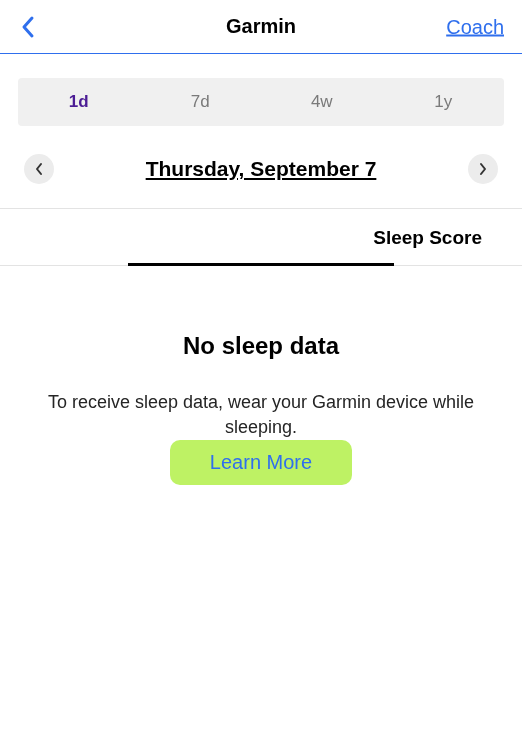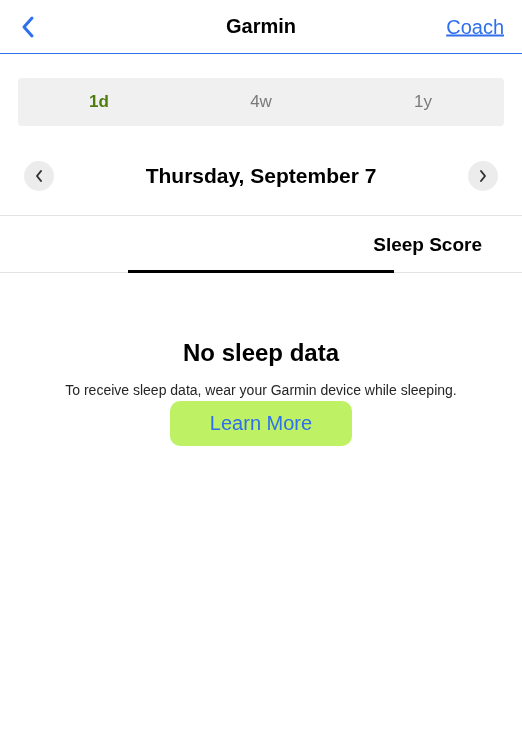--- a/index.html
+++ b/index.html
@@ -63,30 +63,31 @@
     }
     .seg-item {
       flex: 1;
       text-align: center;
       font-size: 17px;
       color: #7a7a7a;
       cursor: pointer;
       font-weight: 500;
     }
     .seg-item.active {
-      color: #4d7c0f;
+      color: #4c1d95;
       font-weight: 700;
     }
     .date-row {
-      margin-top: 35px;
+      margin-top: 28px;
       display: flex;
       align-items: center;
       justify-content: space-between;
       padding: 0 24px 24px 24px;
       border-bottom: 1px solid #e3e3e3;
+      text-decoration: underline;
     }
     .nav-circle {
       width: 30px;
       height: 30px;
       border-radius: 50%;
       background: #ececec;
       display: flex;
       align-items: center;
       justify-content: center;
       cursor: pointer;
@@ -153,22 +154,22 @@
     .zzz .z1 { font-size: 36px; vertical-align: baseline; }
     .zzz .z2 { font-size: 30px; vertical-align: 6px; }
     .zzz .z3 { font-size: 22px; vertical-align: 2px; }
     .empty-title {
       margin-top: 28px;
       font-size: 24px;
       font-weight: 700;
       color: #000;
     }
     .empty-body {
-      margin-top: 14px;
-      font-size: 14px;
+      margin-top: 30px;
+      font-size: 18px;
       color: #252525;
       text-align: center;
       line-height: 1.4;
       padding: 0 40px;
     }
     .cta {
       background: #bef264;
       color: #2f6fed;
       font-size: 20px;
       font-weight: 500;
@@ -186,20 +187,21 @@
     <svg width="16" height="24" viewBox="0 0 16 24">
       <polyline points="12,3 4,12 12,21" fill="none" stroke="#2f6fed" stroke-width="3" stroke-linecap="round" stroke-linejoin="round"></polyline>
     </svg>
   </div>
   <div class="header-title">Garmin</div>
   <a class="help-link">Coach</a>
 </div>
 
 <div class="segmented">
   <div class="seg-item active">1d</div>
+  <div class="seg-item">7d</div>
   <div class="seg-item">4w</div>
   <div class="seg-item">1y</div>
 </div>
 
 <div class="date-row">
   <div class="nav-circle">
     <svg width="10" height="14" viewBox="0 0 10 14">
       <polyline points="7,2 3,7 7,12" fill="none" stroke="#333" stroke-width="2" stroke-linecap="round" stroke-linejoin="round"></polyline>
     </svg>
   </div>

